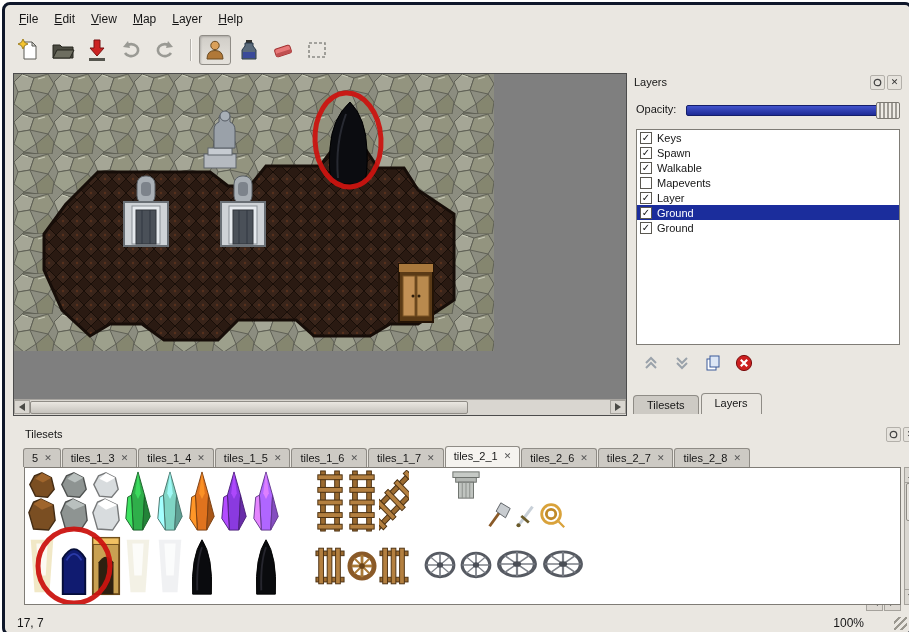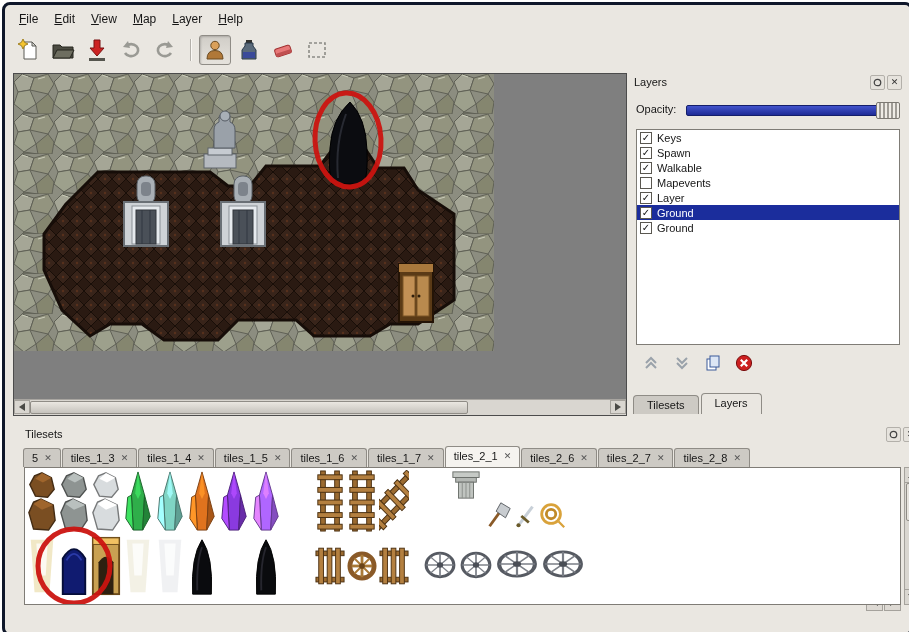--- a/index.html
+++ b/index.html
@@ -538,14 +538,19 @@
       <div class="vs-btn">
           <span class="tri u"></span>
         </div>
       <div class="vs-thumb"></div>
       <div class="vs-btn bottom">
           <span class="tri d"></span>
         </div>
     </div>
   </div>
 
+  <div class="statusbar">
+    <span class="status-coords">17, 7</span>
+    <span class="status-zoom">100%</span>
+    <span class="grip"></span>
+  </div>
 
 </div>
 
 </body></html>

